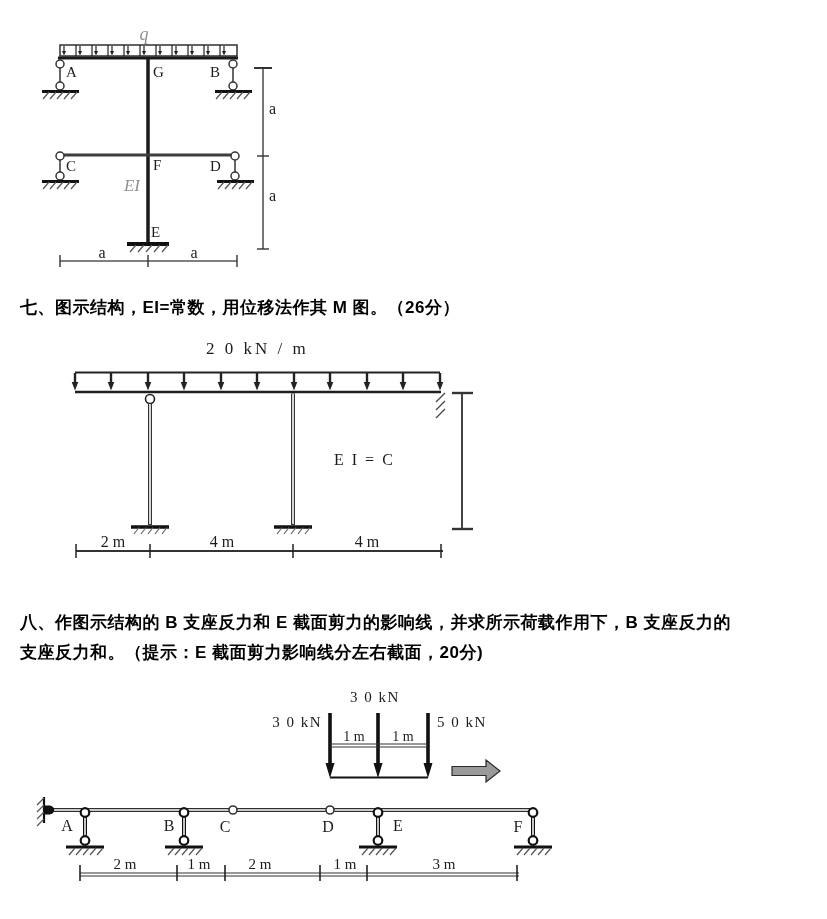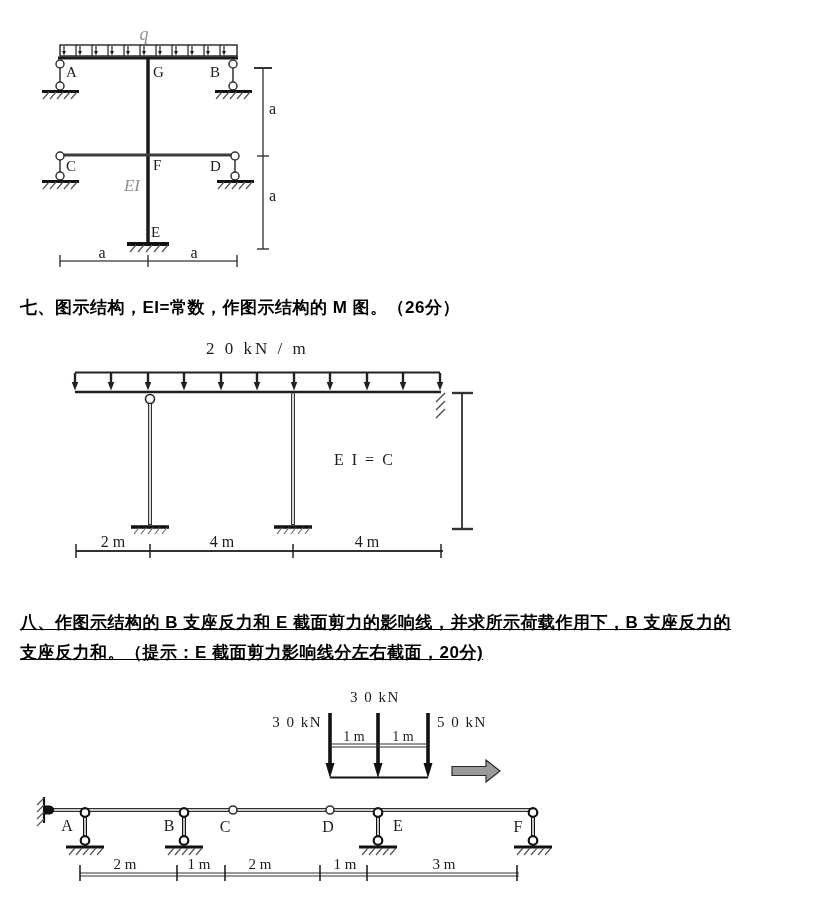--- a/index.html
+++ b/index.html
@@ -88,21 +88,21 @@
     <g>
       <line x1="60" y1="261" x2="237" y2="261" stroke="#555" stroke-width="1.6"></line>
       <line x1="60" y1="255" x2="60" y2="267" stroke="#333" stroke-width="1.4"></line>
       <line x1="148" y1="255" x2="148" y2="267" stroke="#333" stroke-width="1.4"></line>
       <line x1="237" y1="255" x2="237" y2="267" stroke="#333" stroke-width="1.4"></line>
       <text x="102" y="258" text-anchor="middle" font-size="16">a</text>
       <text x="194" y="258" text-anchor="middle" font-size="16">a</text>
     </g>
   </svg>
 
-  <div class="heading" style="left:20px;top:296px;">七、图示结构，EI=常数，作图示结构的 M 图。（26分）</div>
+  <div class="heading" style="left:20px;top:296px;">七、图示结构，EI=常数，用位移法作其 M 图。（26分）</div>
 
   <svg class="fig" width="827" height="919" viewBox="0 0 827 919">
 
     <text x="206" y="354" font-size="17" style="letter-spacing:3px">2 0   kN / m</text>
 
     <g>
       <line x1="75" y1="372.5" x2="440" y2="372.5" stroke="#222" stroke-width="2.2"></line>
       <path d="M75 373V384M111 373V384M148 373V384M184 373V384M221 373V384M257 373V384M294 373V384M330 373V384M367 373V384M403 373V384M440 373V384" stroke="#222" stroke-width="2.4"></path>
       <path d="M71.7 382L75 390.5L78.3 382ZM107.7 382L111 390.5L114.3 382ZM144.7 382L148 390.5L151.3 382ZM180.7 382L184 390.5L187.3 382ZM217.7 382L221 390.5L224.3 382ZM253.7 382L257 390.5L260.3 382ZM290.7 382L294 390.5L297.3 382ZM326.7 382L330 390.5L333.3 382ZM363.7 382L367 390.5L370.3 382ZM399.7 382L403 390.5L406.3 382ZM436.7 382L440 390.5L443.3 382Z" fill="#222"></path>
     </g>
@@ -142,21 +142,21 @@
       <line x1="76" y1="544" x2="76" y2="558" stroke="#222" stroke-width="1.5"></line>
       <line x1="150" y1="544" x2="150" y2="558" stroke="#222" stroke-width="1.5"></line>
       <line x1="293" y1="544" x2="293" y2="558" stroke="#222" stroke-width="1.5"></line>
       <line x1="441" y1="544" x2="441" y2="558" stroke="#222" stroke-width="1.5"></line>
       <text x="113" y="547" text-anchor="middle" font-size="16">2 m</text>
       <text x="222" y="547" text-anchor="middle" font-size="16">4 m</text>
       <text x="367" y="547" text-anchor="middle" font-size="16">4 m</text>
     </g>
   </svg>
 
-  <div class="heading" style="left:20px;top:608px;line-height:30px;text-decoration:underline;">
+  <div class="heading" style="left:20px;top:608px;line-height:30px;">
     <div>八、作图示结构的 B 支座反力和 E 截面剪力的影响线，并求所示荷载作用下，B 支座反力的</div>
     <div>支座反力和。（提示：E 截面剪力影响线分左右截面，20分)</div>
   </div>
 
   <svg class="fig" width="827" height="919" viewBox="0 0 827 919">
 
     <g>
       <path d="M330 713V765M378 713V765M428 713V765" stroke="#111" stroke-width="3.6"></path>
       <path d="M325.5 763L330 778L334.5 763ZM373.5 763L378 778L382.5 763ZM423.5 763L428 778L432.5 763Z" fill="#111"></path>
       <line x1="330" y1="744" x2="428" y2="744" stroke="#333" stroke-width="1.2"></line>

